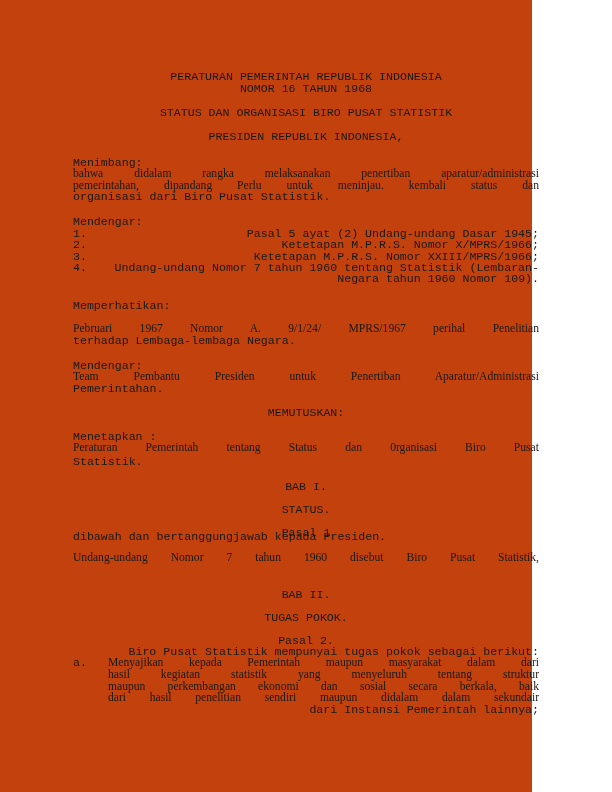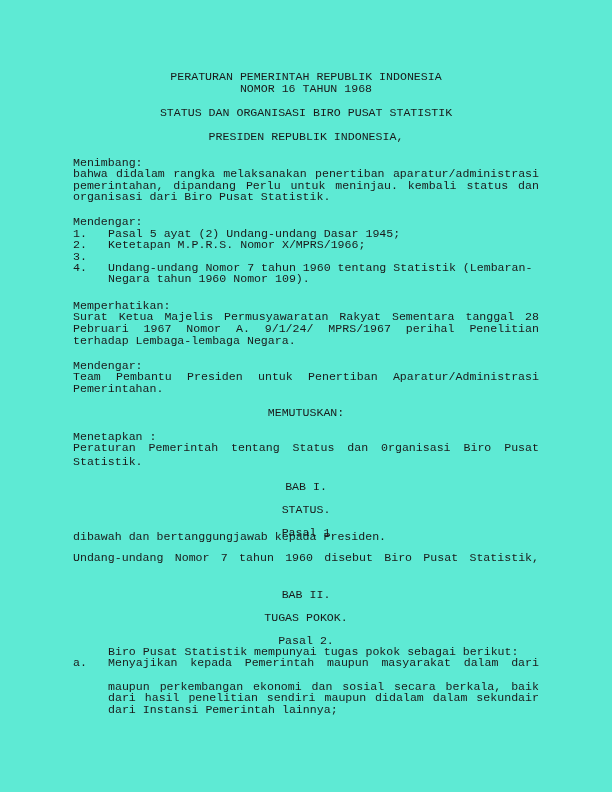--- a/index.html
+++ b/index.html
@@ -1,31 +1,31 @@
 <!DOCTYPE html>
 <html><head>
 <meta charset="utf-8">
 <style>
   html, body { margin: 0; padding: 0; background: #ffffff; }
   body { width: 612px; height: 792px; position: relative; overflow: hidden; }
-  .page { position: absolute; left: 0; top: 0; width: 612px; height: 792px; background: #5eead4; }
+  .page { position: absolute; left: 0; top: 0; width: 532px; height: 792px; background: #c2410c; }
   .ln {
     position: absolute;
     left: 73px;
     width: 466px;
     height: 12px;
     line-height: 12px;
     font-family: "Liberation Mono", "DejaVu Sans Mono", monospace;
     font-size: 11.6px;
     color: #1a1a1a;
     white-space: pre;
   }
   .c { text-align: center; }
-  .j { text-align: justify; text-align-last: justify; white-space: normal; word-spacing: 0; }
-  .in { left: 108px; width: 431px; }
+  .j { text-align: justify; text-align-last: justify; white-space: normal; word-spacing: 0; font-family: Liberation Serif, serif; }
+  .in { left: 108px; width: 431px; text-align: right; }
   .in.j { white-space: normal; }
   .num { left: 73px; width: 35px; }
 </style>
 </head>
 <body>
 
 <div class="page">
 
   <div class="ln c" style="top:71px">PERATURAN PEMERINTAH REPUBLIK INDONESIA</div>
   <div class="ln c" style="top:83px">NOMOR 16 TAHUN 1968</div>
@@ -36,26 +36,26 @@
   <div class="ln j" style="top:168px">bahwa didalam rangka melaksanakan penertiban aparatur/administrasi</div>
   <div class="ln j" style="top:180px">pemerintahan, dipandang Perlu untuk meninjau. kembali status dan</div>
   <div class="ln" style="top:191px">organisasi dari Biro Pusat Statistik.</div>
 
   <div class="ln" style="top:216px">Mendengar:</div>
   <div class="ln num" style="top:228px">1.</div>
   <div class="ln in" style="top:228px">Pasal 5 ayat (2) Undang-undang Dasar 1945;</div>
   <div class="ln num" style="top:239px">2.</div>
   <div class="ln in" style="top:239px">Ketetapan M.P.R.S. Nomor X/MPRS/1966;</div>
   <div class="ln num" style="top:251px">3.</div>
+  <div class="ln in" style="top:251px">Ketetapan M.P.R.S. Nomor XXIII/MPRS/1966;</div>
   <div class="ln num" style="top:262px">4.</div>
   <div class="ln in" style="top:262px">Undang-undang Nomor 7 tahun 1960 tentang Statistik (Lembaran-</div>
   <div class="ln in" style="top:273px">Negara tahun 1960 Nomor 109).</div>
 
   <div class="ln" style="top:300px">Memperhatikan:</div>
-  <div class="ln j" style="top:311px">Surat Ketua Majelis Permusyawaratan Rakyat Sementara tanggal 28</div>
   <div class="ln j" style="top:323px">Pebruari 1967 Nomor A. 9/1/24/ MPRS/1967 perihal Penelitian</div>
   <div class="ln" style="top:335px">terhadap Lembaga-lembaga Negara.</div>
 
   <div class="ln" style="top:360px">Mendengar:</div>
   <div class="ln j" style="top:371px">Team Pembantu Presiden untuk Penertiban Aparatur/Administrasi</div>
   <div class="ln" style="top:383px">Pemerintahan.</div>
 
   <div class="ln c" style="top:407px">MEMUTUSKAN:</div>
 
   <div class="ln" style="top:431px">Menetapkan :</div>
@@ -67,17 +67,18 @@
   <div class="ln c" style="top:527px">Pasal 1</div>
   <div class="ln j" style="top:552px">Undang-undang Nomor 7 tahun 1960 disebut Biro Pusat Statistik,</div>
   <div class="ln" style="top:531px">dibawah dan bertanggungjawab kepada Presiden.</div>
 
   <div class="ln c" style="top:589px">BAB II.</div>
   <div class="ln c" style="top:612px">TUGAS POKOK.</div>
   <div class="ln c" style="top:635px">Pasal 2.</div>
   <div class="ln in" style="top:646px">Biro Pusat Statistik mempunyai tugas pokok sebagai berikut:</div>
   <div class="ln num" style="top:657px">a.</div>
   <div class="ln in j" style="top:657px">Menyajikan kepada Pemerintah maupun masyarakat dalam dari</div>
+  <div class="ln in j" style="top:669px">hasil kegiatan statistik yang menyeluruh tentang struktur</div>
   <div class="ln in j" style="top:681px">maupun perkembangan ekonomi dan sosial secara berkala, baik</div>
   <div class="ln in j" style="top:692px">dari hasil penelitian sendiri maupun didalam dalam sekundair</div>
   <div class="ln in" style="top:704px">dari Instansi Pemerintah lainnya;</div>
 
 </div>
 
 </body></html>

